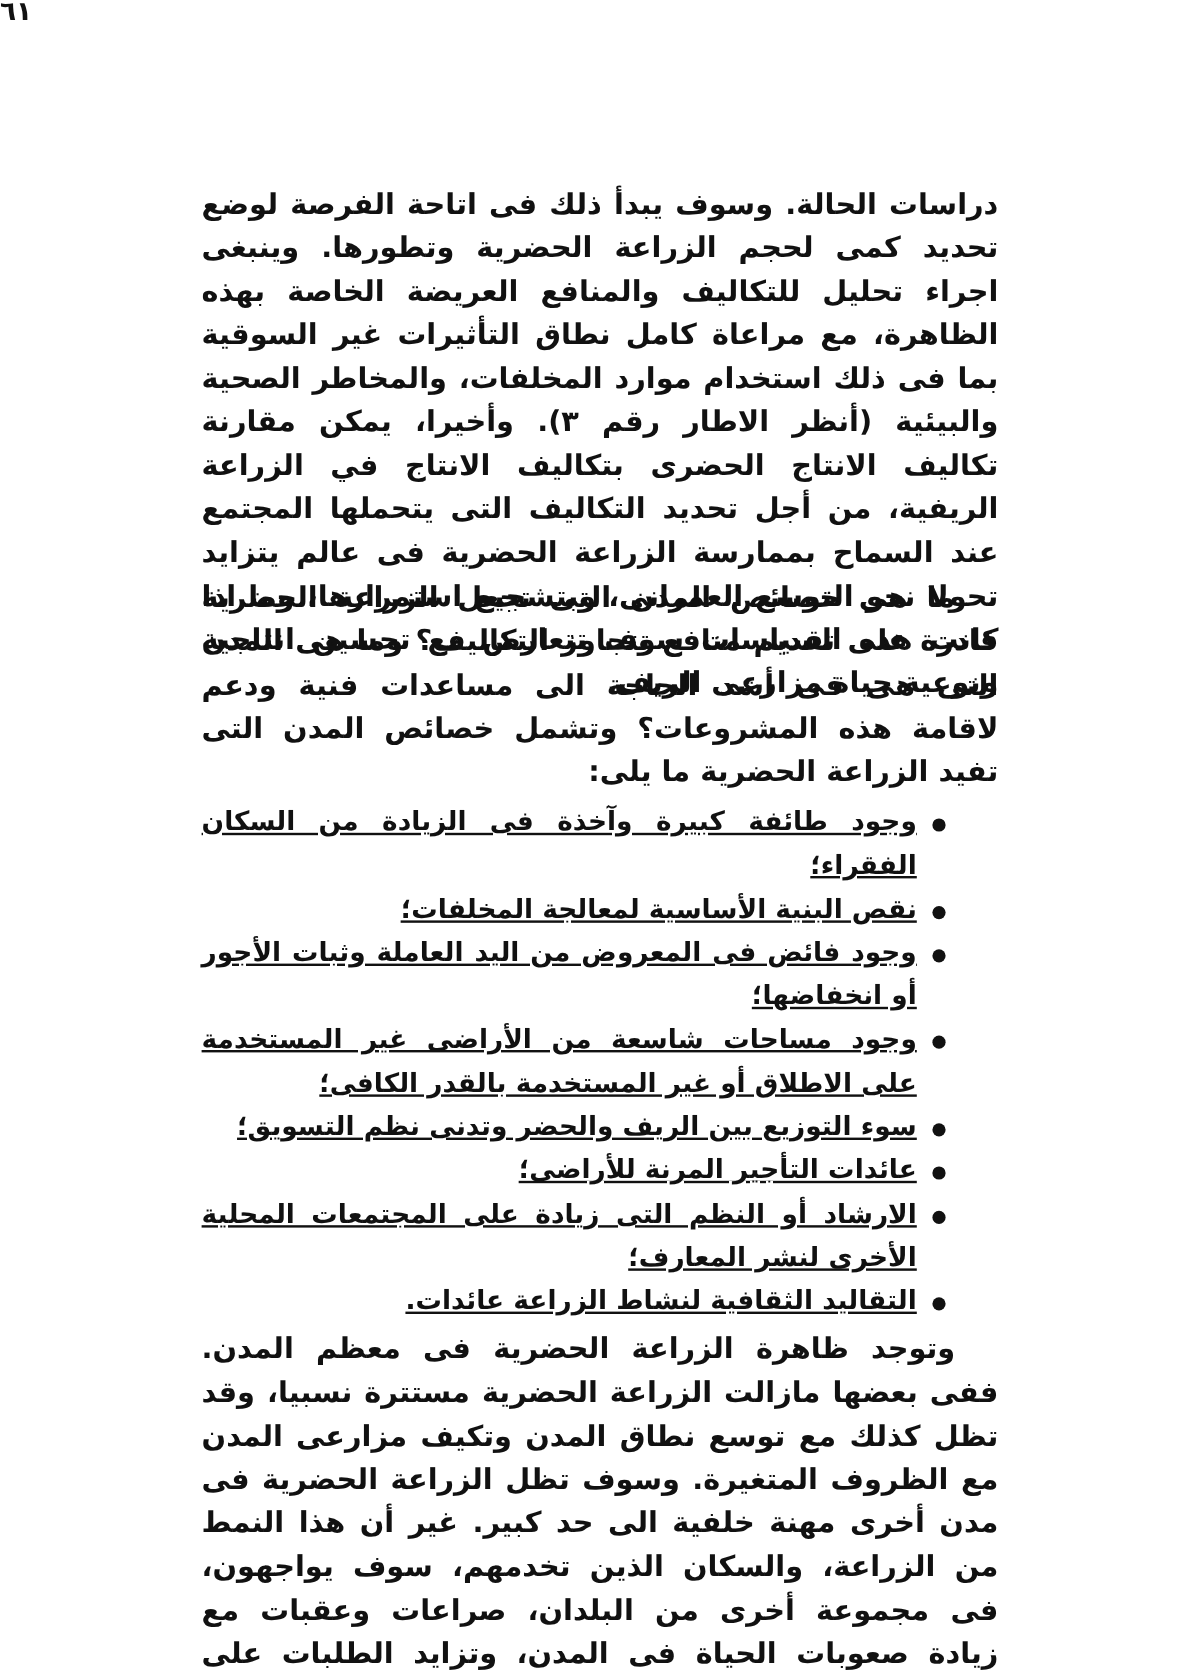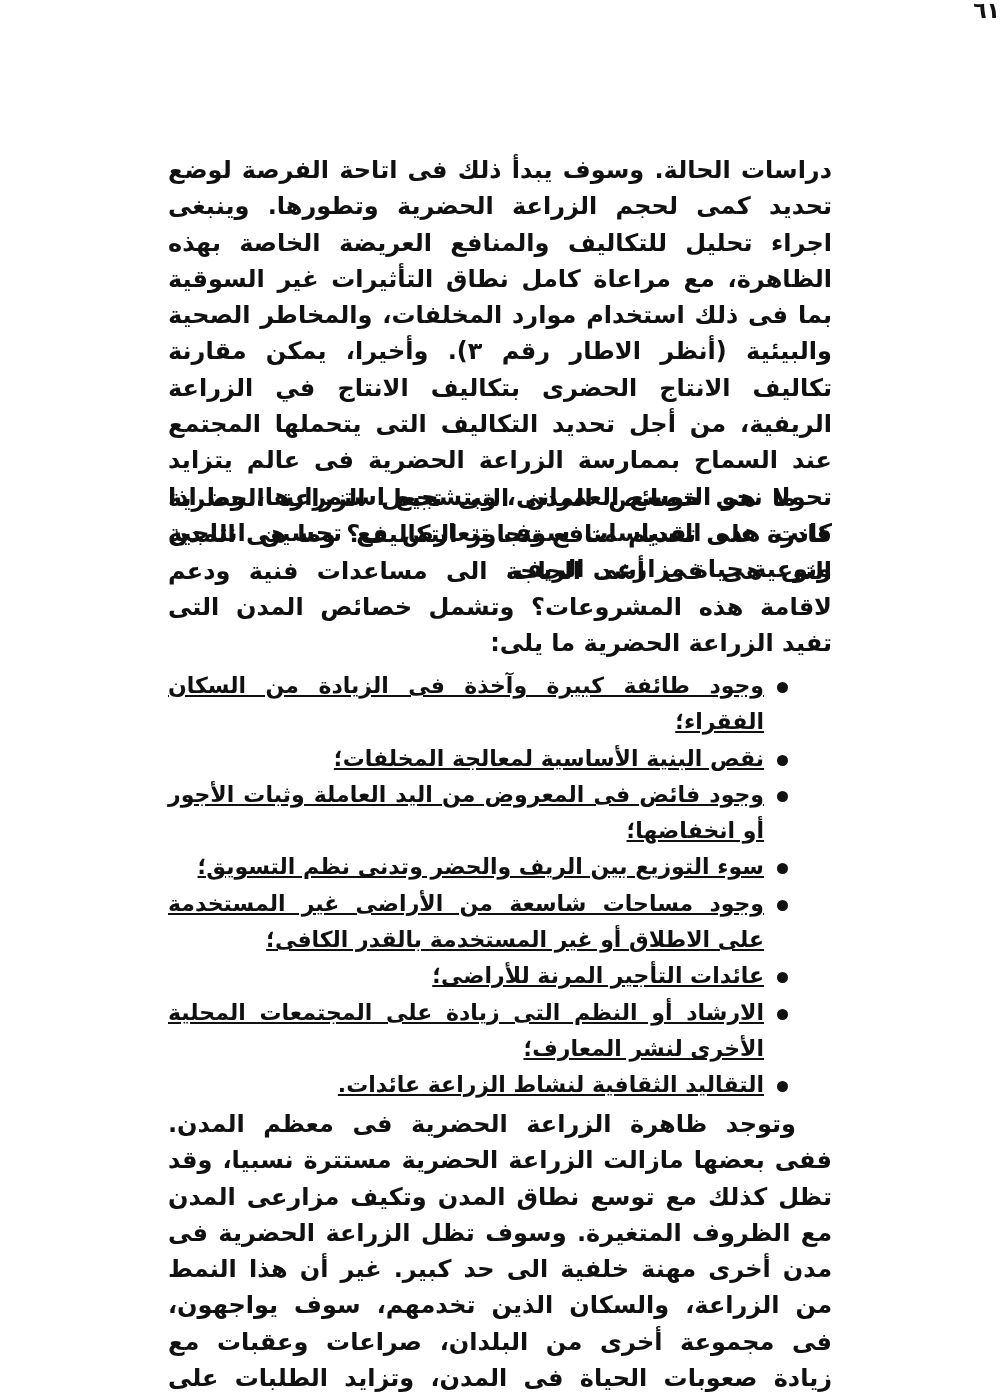--- a/index.html
+++ b/index.html
@@ -13,21 +13,21 @@
       position: relative;
       overflow: hidden;
       font-family: "DejaVu Sans", sans-serif;
       color: #111111;
     }
     .page-number {
       position: absolute;
       top: 0px;
       left: 0;
       width: 1000px;
-      text-align: right;
+      text-align: left;
       font-size: 22px;
       font-weight: bold;
       line-height: 22px;
     }
     .text-block {
       position: absolute;
       left: 168px;
       width: 664px;
       direction: rtl;
       text-align: justify;
@@ -84,22 +84,22 @@
 </div>
 
 <div class="text-block para-2">
   <p class="indent">ما هى خصائص المدن التى تجعل الزراعة الحضرية قادرة على تقديم منافع تتجاوز التكاليف؟ وما هى المدن التى هى فى أشد الحاجة الى مساعدات فنية ودعم لاقامة هذه المشروعات؟ وتشمل خصائص المدن التى تفيد الزراعة الحضرية ما يلى:</p>
 </div>
 
 <ul class="bullet-list">
   <li><span class="bullet-icon"></span><span>وجود طائفة كبيرة وآخذة فى الزيادة من السكان الفقراء؛</span></li>
   <li><span class="bullet-icon"></span><span>نقص البنية الأساسية لمعالجة المخلفات؛</span></li>
   <li><span class="bullet-icon"></span><span>وجود فائض فى المعروض من اليد العاملة وثبات الأجور أو انخفاضها؛</span></li>
+  <li><span class="bullet-icon"></span><span>وجود مساحات شاسعة من الأراضى غير المستخدمة على الاطلاق أو غير المستخدمة بالقدر الكافى؛</span></li>
   <li><span class="bullet-icon"></span><span>سوء التوزيع بين الريف والحضر وتدنى نظم التسويق؛</span></li>
-  <li><span class="bullet-icon"></span><span>وجود مساحات شاسعة من الأراضى غير المستخدمة على الاطلاق أو غير المستخدمة بالقدر الكافى؛</span></li>
   <li><span class="bullet-icon"></span><span>عائدات التأجير المرنة للأراضى؛</span></li>
   <li><span class="bullet-icon"></span><span>الارشاد أو النظم التى زيادة على المجتمعات المحلية الأخرى لنشر المعارف؛</span></li>
   <li><span class="bullet-icon"></span><span>التقاليد الثقافية لنشاط الزراعة عائدات.</span></li>
 </ul>
 
 <div class="text-block para-3">
   <p class="indent">وتوجد ظاهرة الزراعة الحضرية فى معظم المدن. ففى بعضها مازالت الزراعة الحضرية مستترة نسبيا، وقد تظل كذلك مع توسع نطاق المدن وتكيف مزارعى المدن مع الظروف المتغيرة. وسوف تظل الزراعة الحضرية فى مدن أخرى مهنة خلفية الى حد كبير. غير أن هذا النمط من الزراعة، والسكان الذين تخدمهم، سوف يواجهون، فى مجموعة أخرى من البلدان، صراعات وعقبات مع زيادة صعوبات الحياة فى المدن، وتزايد الطلبات على الموارد الحضرية، وتناقص قدرة الحكومات على مواجهة احتياجات السكان المتزايدين.</p>
 </div>
 
 </body></html>

